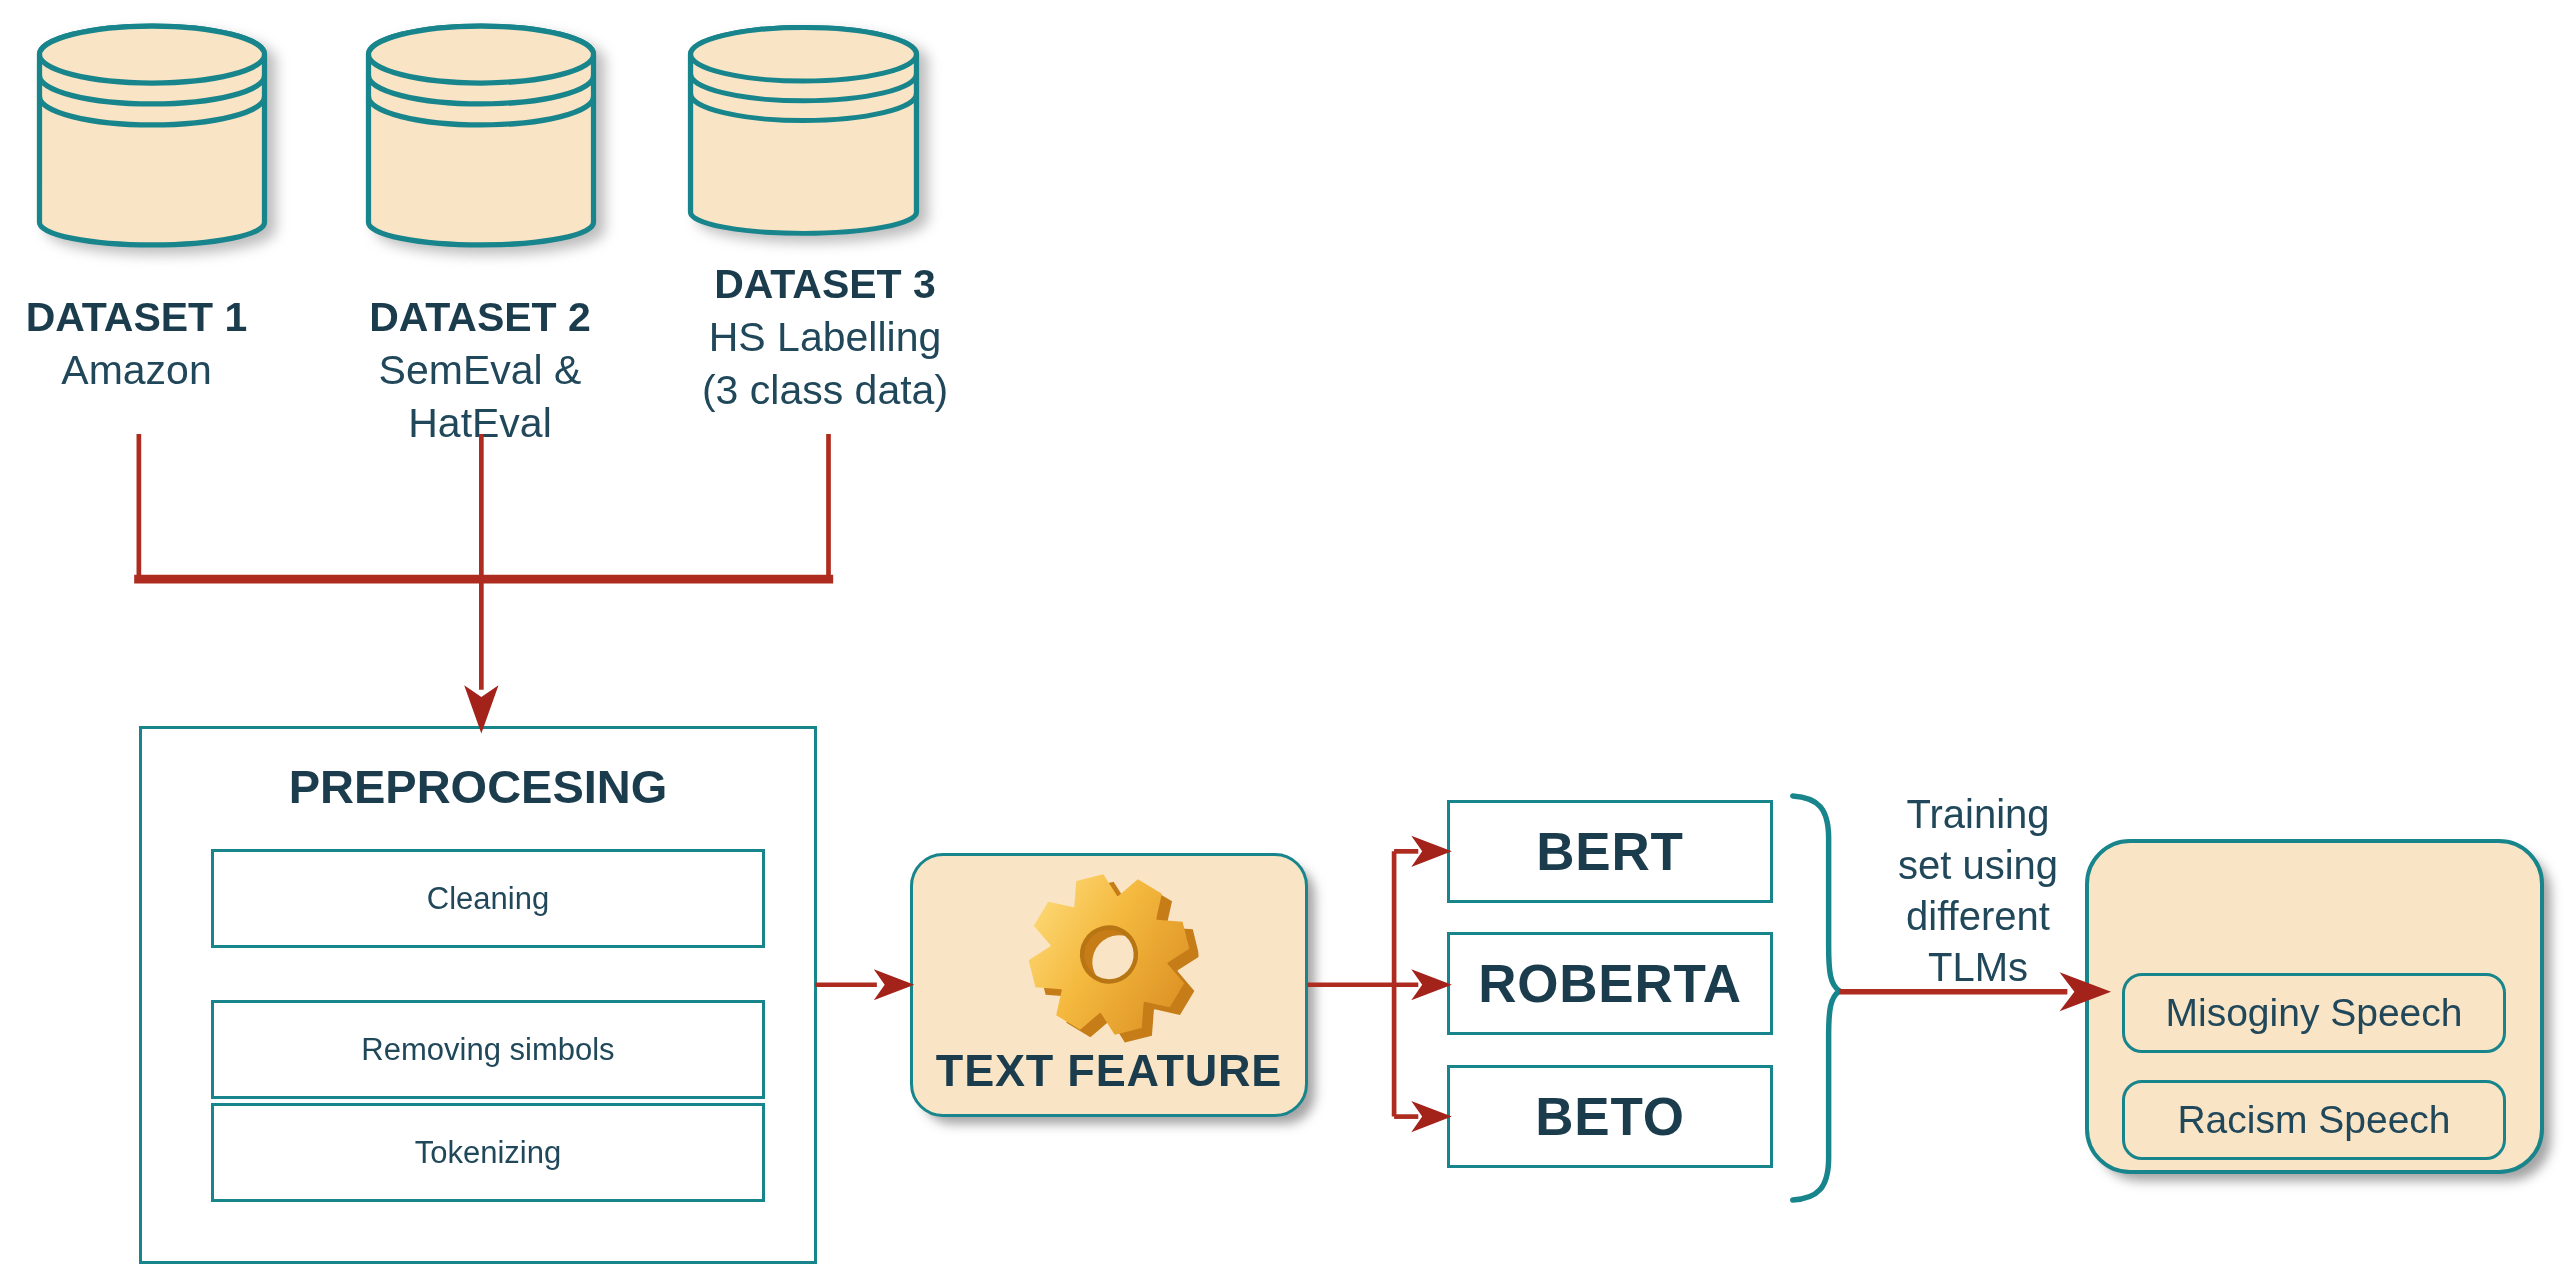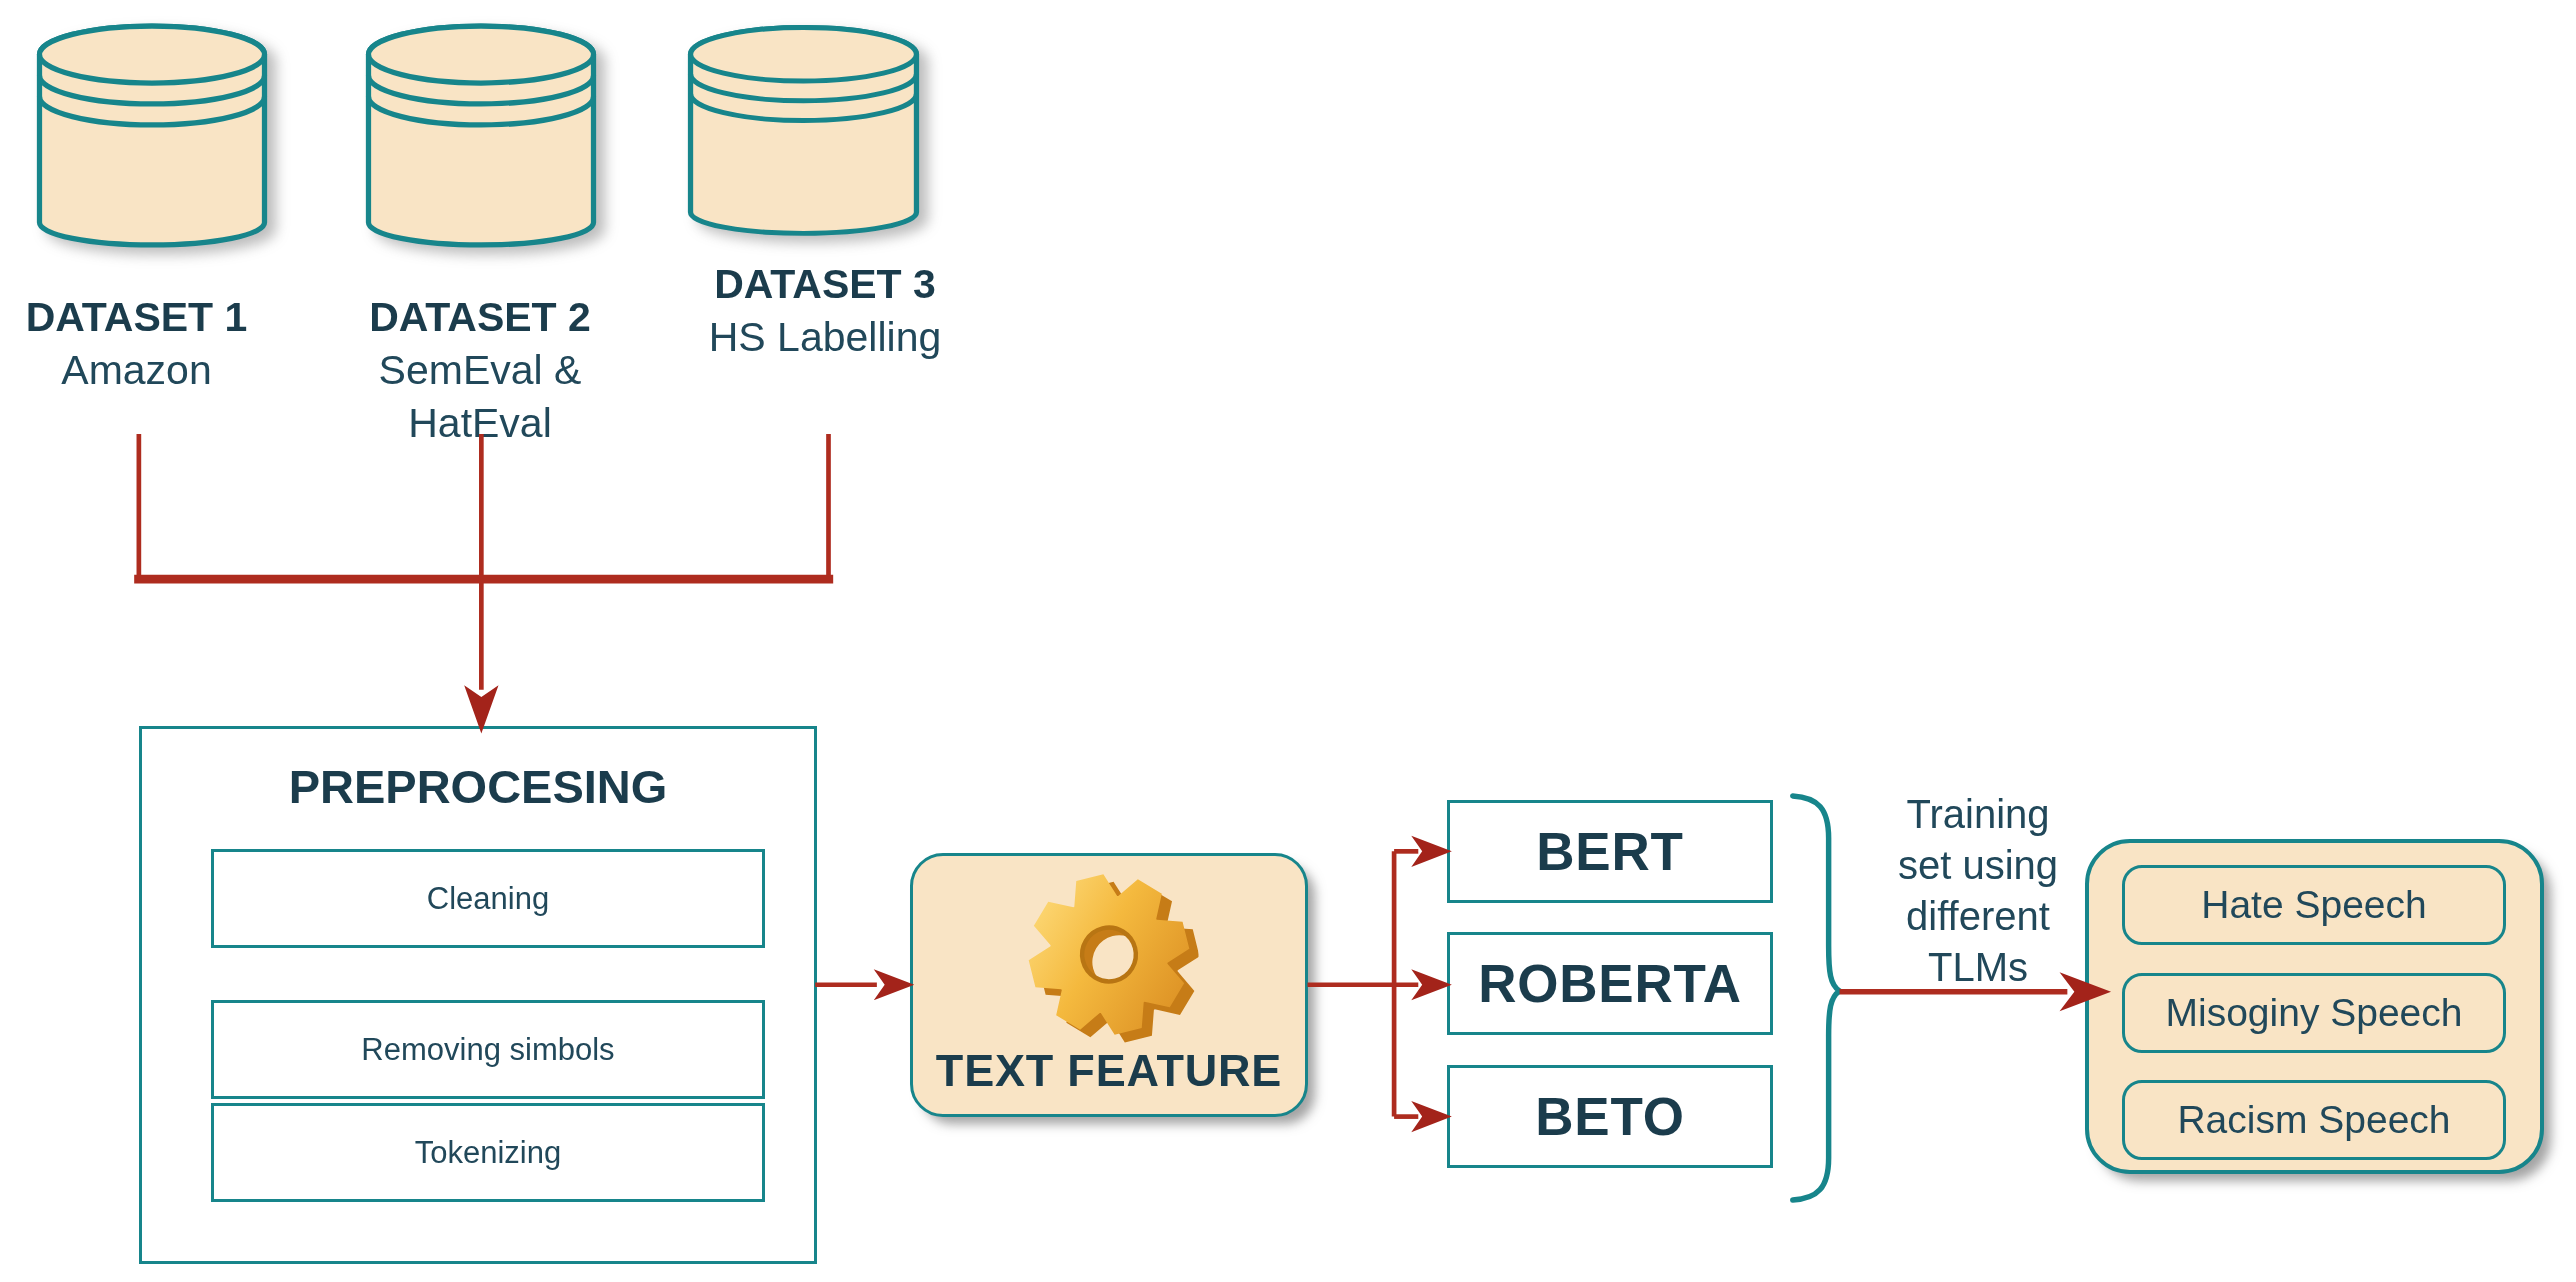--- a/index.html
+++ b/index.html
@@ -150,20 +150,21 @@
     <div class="ds-title">DATASET 1</div>
     <div class="ds-sub">Amazon</div>
   </div>
   <div class="ds-label" style="left:324px; top:291px; width:312px;">
     <div class="ds-title">DATASET 2</div>
     <div class="ds-sub">SemEval &amp; HatEval</div>
   </div>
   <div class="ds-label" style="left:669px; top:258px; width:312px;">
     <div class="ds-title">DATASET 3</div>
     <div class="ds-sub">HS Labelling</div>
+    <div class="ds-sub">(3 class data)</div>
   </div>
 
   <div class="prep-box">
     <div class="prep-title">PREPROCESING</div>
     <div class="step step1">Cleaning</div>
     <div class="step step2">Removing simbols</div>
     <div class="step step3">Tokenizing</div>
   </div>
 
   <div class="feature-box">
@@ -191,21 +192,20 @@
   <div class="model-box model3">BETO</div>
 
   <div class="training-note">
     <div>Training</div>
     <div>set using</div>
     <div>different</div>
     <div>TLMs</div>
   </div>
 
   <div class="result-box">
-    <div class="pill pill1">Hate Speech</div>
     <div class="pill pill2">Misoginy Speech</div>
     <div class="pill pill3">Racism Speech</div>
   </div>
 
   <svg class="connectors" viewBox="0 0 3302 1644">
 
     <path d="M178,556 V742" stroke="#ae2c1f" stroke-width="6" fill="none"></path>
     <path d="M617,556 V884" stroke="#ae2c1f" stroke-width="6" fill="none"></path>
     <path d="M1062,556 V742" stroke="#ae2c1f" stroke-width="6" fill="none"></path>
 

